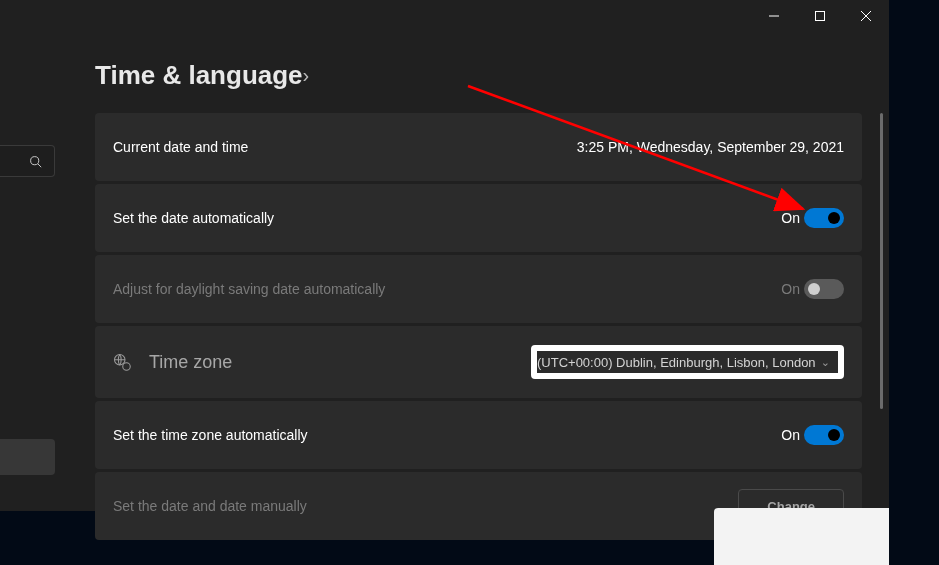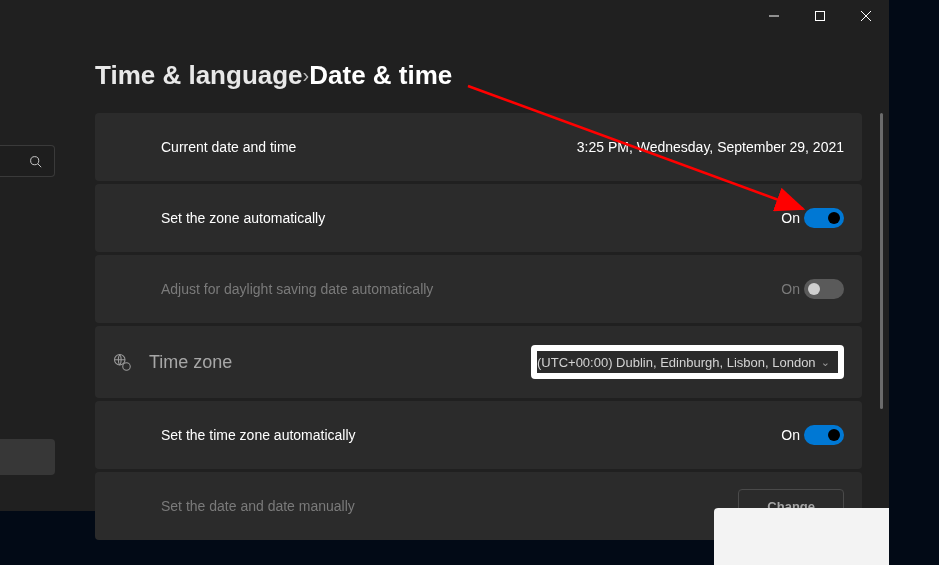--- a/index.html
+++ b/index.html
@@ -26,21 +26,21 @@
   .bc-current { font-size:26px; font-weight:700; color:#fff;}
   
   .content {
     position:absolute; left:95px; top:113px; width:767px;
   }
   .card {
     background:#2b2b2b; border-radius:4px; padding:0 18px; margin-bottom:3px;
     display:flex; align-items:center; min-height:68px; position:relative;
   }
   .card.disabled .label, .card.disabled .state, .card.disabled .value { color:#7a7a7a; }
-  .label { flex:1; font-size:14px; color:#fff;margin-left:48px; }
+  .label { flex:1; font-size:14px; color:#fff; }
   .value { font-size:14px; color:#fff; }
   .state { font-size:14px; color:#fff; margin-right:4px; }
   
   .toggle {
     width:40px; height:20px; border-radius:10px; background:#0078d4; position:relative;
   }
   .toggle .knob {
     width:12px; height:12px; border-radius:50%; background:#000; position:absolute; top:4px; right:4px;
   }
   .toggle.off { background:#5a5a5a; }
@@ -103,32 +103,31 @@
       <svg viewBox="0 0 10 10">
           <line x1="0" y1="0" x2="10" y2="10"></line>
           <line x1="10" y1="0" x2="0" y2="10"></line>
         </svg>
     </div>
   </div>
 
   <div class="breadcrumb">
     <span class="bc-parent">Time &amp; language</span>
     <span class="bc-sep">›</span>
-    <span class="bc-current">Date &amp; time</span>
   </div>
 
   <div class="content">
 
     <div class="card">
       <div class="label">Current date and time</div>
       <div class="value">3:25 PM, Wednesday, September 29, 2021</div>
     </div>
 
     <div class="card">
-      <div class="label">Set the zone automatically</div>
+      <div class="label">Set the date automatically</div>
       <div class="state">On</div>
       <div class="toggle">
           <div class="knob"></div>
         </div>
     </div>
 
     <div class="card disabled">
       <div class="label">Adjust for daylight saving date automatically</div>
       <div class="state">On</div>
       <div class="toggle off">

